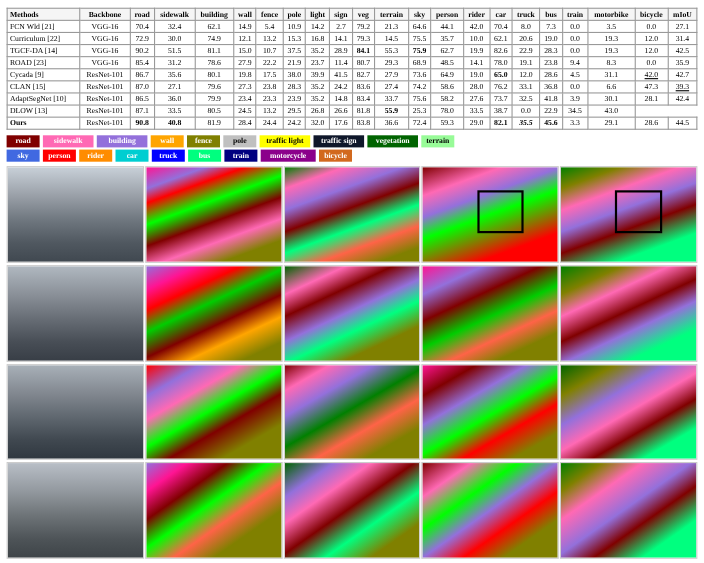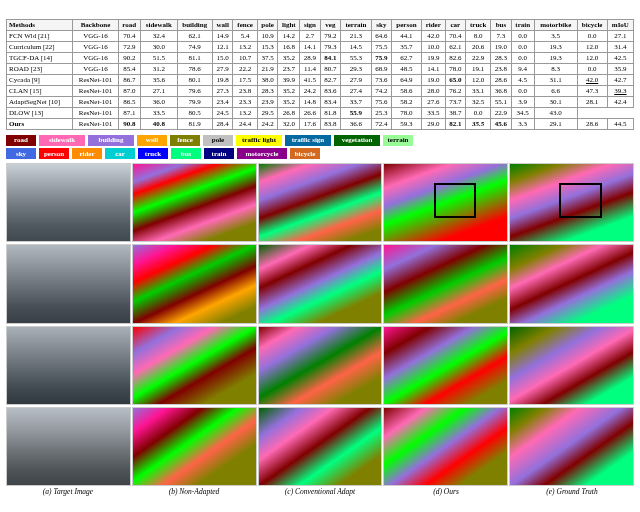--- a/index.html
+++ b/index.html
@@ -7,21 +7,21 @@
       width: 640px;
       height: 512px;
       font-family: 'Times New Roman', Times, serif;
       font-size: 9px;
       background: #fff;
       overflow: hidden;
     }
     .container {
       width: 640px;
       height: 512px;
-      padding: 16px 6px;
+      padding: 4px 6px;
       display: flex;
       flex-direction: column;
     }
     .table-title {
       text-align: center;
       font-size: 9px;
       margin-bottom: 3px;
     }
     .table-title strong { font-weight: bold; }
     table.results {
@@ -371,21 +371,21 @@
           <td>23.9</td>
           <td>35.2</td>
           <td>14.8</td>
           <td>83.4</td>
           <td>33.7</td>
           <td>75.6</td>
           <td>58.2</td>
           <td>27.6</td>
           <td>73.7</td>
           <td>32.5</td>
-          <td>55.1</td>
+          <td>41.8</td>
           <td>3.9</td>
           <td>30.1</td>
           <td>28.1</td>
           <td>42.4</td>
         </tr>
         <tr>
           <td>DLOW [13]</td>
           <td>ResNet-101</td>
           <td>87.1</td>
           <td>33.5</td>
@@ -435,21 +435,21 @@
 
   <div class="legend-section">
     <div class="legend-row" id="legend-row-1">
         <div><span class="legend-color" style="background-color: rgb(128, 0, 0); width: 30px;">road</span></div>
         <div><span class="legend-color" style="background-color: rgb(255, 105, 180); width: 46px;">sidewalk</span></div>
         <div><span class="legend-color" style="background-color: rgb(147, 112, 219); width: 46px;">building</span></div>
         <div><span class="legend-color" style="background-color: rgb(255, 165, 0); width: 30px;">wall</span></div>
         <div><span class="legend-color" style="background-color: rgb(128, 128, 0); width: 30px;">fence</span></div>
         <div><span class="legend-color dark-text" style="background-color: rgb(192, 192, 192); width: 30px;">pole</span></div>
         <div><span class="legend-color dark-text" style="background-color: rgb(255, 255, 0); width: 46px;">traffic light</span></div>
-        <div><span class="legend-color" style="background-color: #0369a1; width: 46px;">traffic sign</span></div>
+        <div><span class="legend-color" style="background-color: #0f172a; width: 46px;">traffic sign</span></div>
         <div><span class="legend-color" style="background-color: rgb(0, 100, 0); width: 46px;">vegetation</span></div>
         <div><span class="legend-color dark-text" style="background-color: rgb(152, 251, 152); width: 30px;">terrain</span></div>
       </div>
     <div class="legend-row" id="legend-row-2">
         <div><span class="legend-color" style="background-color: rgb(65, 105, 225); width: 30px;">sky</span></div>
         <div><span class="legend-color" style="background-color: rgb(255, 0, 0); width: 30px;">person</span></div>
         <div><span class="legend-color" style="background-color: rgb(255, 140, 0); width: 30px;">rider</span></div>
         <div><span class="legend-color" style="background-color: rgb(0, 206, 209); width: 30px;">car</span></div>
         <div><span class="legend-color" style="background-color: rgb(0, 0, 255); width: 30px;">truck</span></div>
         <div><span class="legend-color" style="background-color: rgb(0, 255, 127); width: 30px;">bus</span></div>
@@ -527,20 +527,13 @@
         </div>
         <div class="single-img">
           <div class="img-placeholder seg-row4-ours"></div>
         </div>
         <div class="single-img">
           <div class="img-placeholder seg-row4-gt"></div>
         </div>
       </div>
     </div>
 
-  <div class="captions-row" id="captions-row">
-      <div class="caption">(a) Target Image</div>
-      <div class="caption">(b) Non-Adapted</div>
-      <div class="caption">(c) Conventional Adapt</div>
-      <div class="caption">(d) Ours</div>
-      <div class="caption">(e) Ground Truth</div>
-    </div>
 </div>
 
 </body></html>

